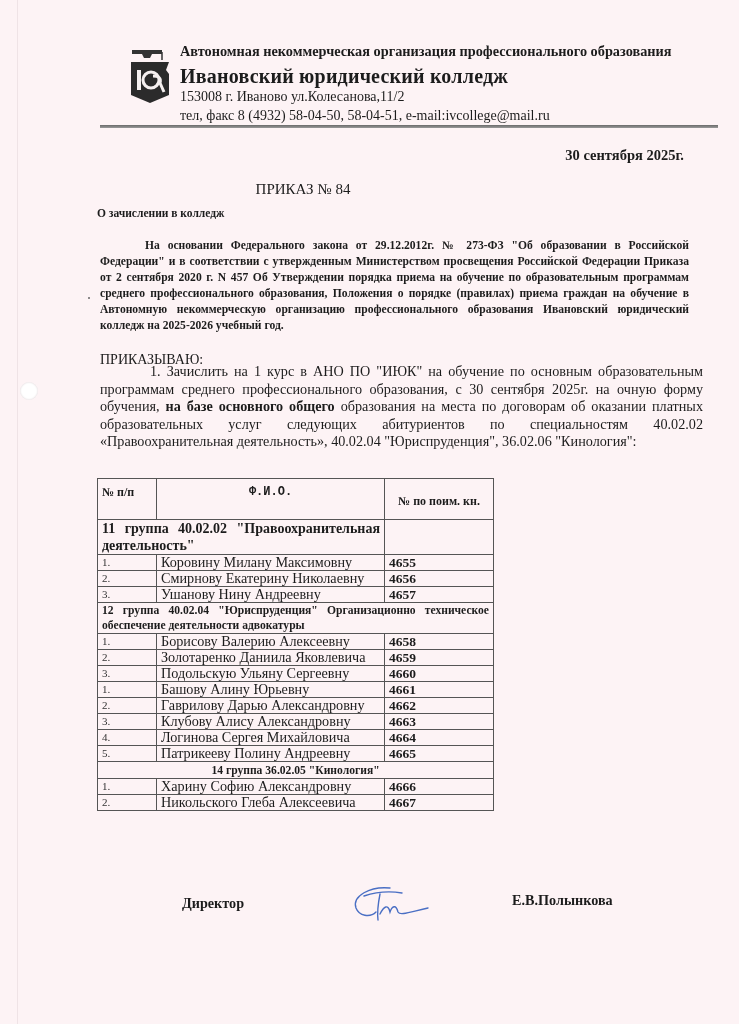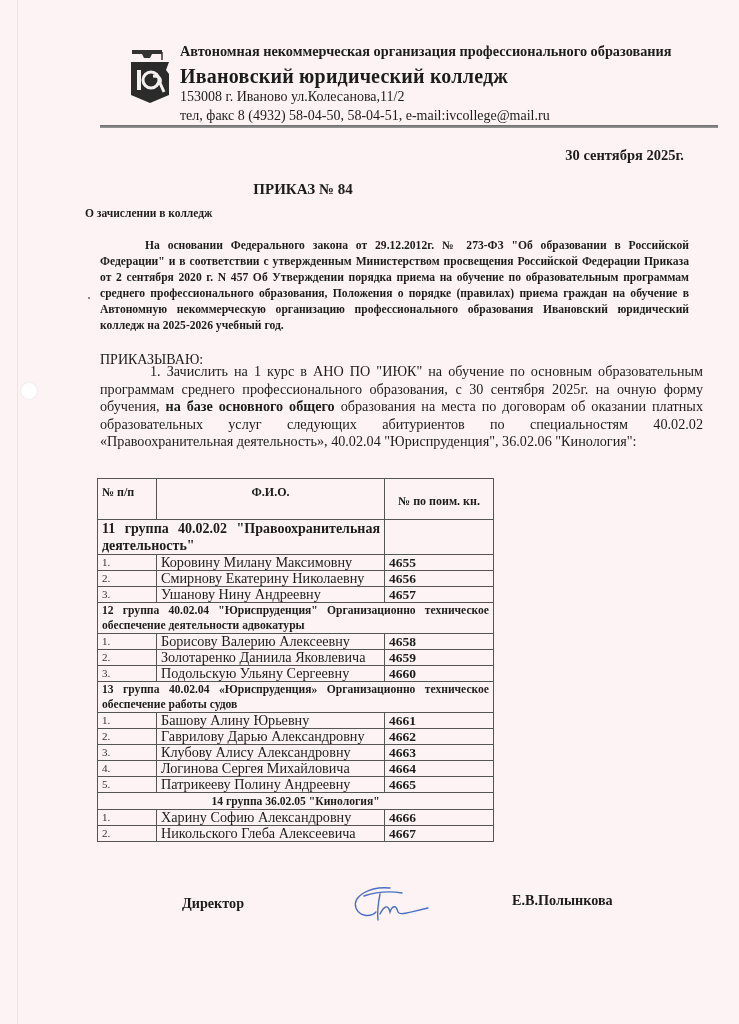--- a/index.html
+++ b/index.html
@@ -18,32 +18,32 @@
     }
     .fold-line { position: absolute; left: 17px; top: 0; width: 1px; height: 1024px; background: #efe3e6; }
     .header { position: absolute; left: 128px; top: 43px; width: 590px; }
     .logo { position: absolute; left: 0; top: 5px; width: 46px; height: 58px; }
     .org-line { position: absolute; left: 52px; top: 0; font-weight: bold; font-size: 14.3px; white-space: nowrap; }
     .college-name { position: absolute; left: 52px; top: 22px; font-weight: bold; font-size: 20px; white-space: nowrap; letter-spacing: 0.2px; }
     .address { position: absolute; left: 52px; top: 46px; font-size: 14px; white-space: nowrap; }
     .contacts { position: absolute; left: 52px; top: 65px; font-size: 14px; white-space: nowrap; }
     .rule { position: absolute; left: 100px; top: 125px; width: 618px; height: 3px; background: linear-gradient(#6a6a6a, #9a9a9a); }
     .date { position: absolute; right: 55px; top: 147px; font-weight: bold; font-size: 14.5px; }
-    .order-title { position: absolute; left: 0; width: 586px; top: 181px; text-align: center; font-weight: bold; font-size: 15px; padding-left: 20px; box-sizing: border-box; }
-    .subject { position: absolute; left: 85px; top: 207px; font-weight: bold; font-size: 11.5px; }
+    .order-title { position: absolute; left: 0; width: 586px; top: 181px; text-align: center; font-weight: normal; font-size: 15px; padding-left: 20px; box-sizing: border-box; }
+    .subject { position: absolute; left: 97px; top: 207px; font-weight: bold; font-size: 11.5px; }
     .preamble { position: absolute; left: 100px; top: 238px; width: 589px; font-weight: bold; font-size: 11.6px; line-height: 16px; text-align: justify; }
     .preamble .indent { display: inline-block; width: 45px; }
     .decree-label { position: absolute; left: 100px; top: 352px; font-weight: normal; font-size: 14px; }
     .decree-body { position: absolute; left: 100px; top: 363px; width: 603px; font-size: 14.2px; line-height: 17.6px; text-align: justify; }
     .decree-body .indent { display: inline-block; width: 50px; }
     table.roster { position: absolute; left: 97px; top: 478px; width: 397px; border-collapse: collapse; font-size: 14px; }
     table.roster td, table.roster th { border: 1px solid #555; padding: 0 4px; vertical-align: middle; }
     table.roster th { font-weight: bold; font-size: 12px; height: 34px; }
     table.roster th.col-n { width: 50px; text-align: left; vertical-align: top; padding-top: 6px; }
-    table.roster th.col-fio { text-align: center; vertical-align: top; padding-top: 6px; }
+    table.roster th.col-fio { text-align: center; vertical-align: top; padding-top: 6px; font-family: Liberation Mono, monospace; }
     table.roster th.col-num { width: 100px; text-align: center; line-height: 15px; padding-top: 4px; margin-left: 20px; }
     td.num-cell { font-size: 11px; color: #333; height: 15px; line-height: 15px; }
     td.fio-cell { font-size: 14.2px; line-height: 15px; padding-left: 6px; }
     td.rec-cell { font-weight: bold; text-align: left; font-size: 13.5px; line-height: 15px; }
     td.group-cell { font-weight: bold; font-size: 11.6px; line-height: 15px; text-align: justify; }
     td.group-cell.big { font-size: 14px; line-height: 17px; }
     td.group-cell.center { text-align: center; }
     .signature-row { position: absolute; left: 0; top: 882px; width: 587px; height: 50px; }
     .sig-role { position: absolute; left: 182px; top: 13px; font-weight: bold; font-size: 14.2px; }
     .sig-mark { position: absolute; left: 350px; top: 0; }
@@ -126,23 +126,20 @@
       <td class="fio-cell">Золотаренко Даниила Яковлевича</td>
       <td class="rec-cell">4659</td>
     </tr>
     <tr>
       <td class="num-cell">3.</td>
       <td class="fio-cell">Подольскую Ульяну Сергеевну</td>
       <td class="rec-cell">4660</td>
     </tr>
 
     <tr>
-      <td colspan="3" class="group-cell" style="height:30px">13 группа 40.02.04 «Юриспруденция» Организационно техническое обеспечение работы судов</td>
-    </tr>
-    <tr>
       <td class="num-cell">1.</td>
       <td class="fio-cell">Башову Алину Юрьевну</td>
       <td class="rec-cell">4661</td>
     </tr>
     <tr>
       <td class="num-cell">2.</td>
       <td class="fio-cell">Гаврилову Дарью Александровну</td>
       <td class="rec-cell">4662</td>
     </tr>
     <tr>

